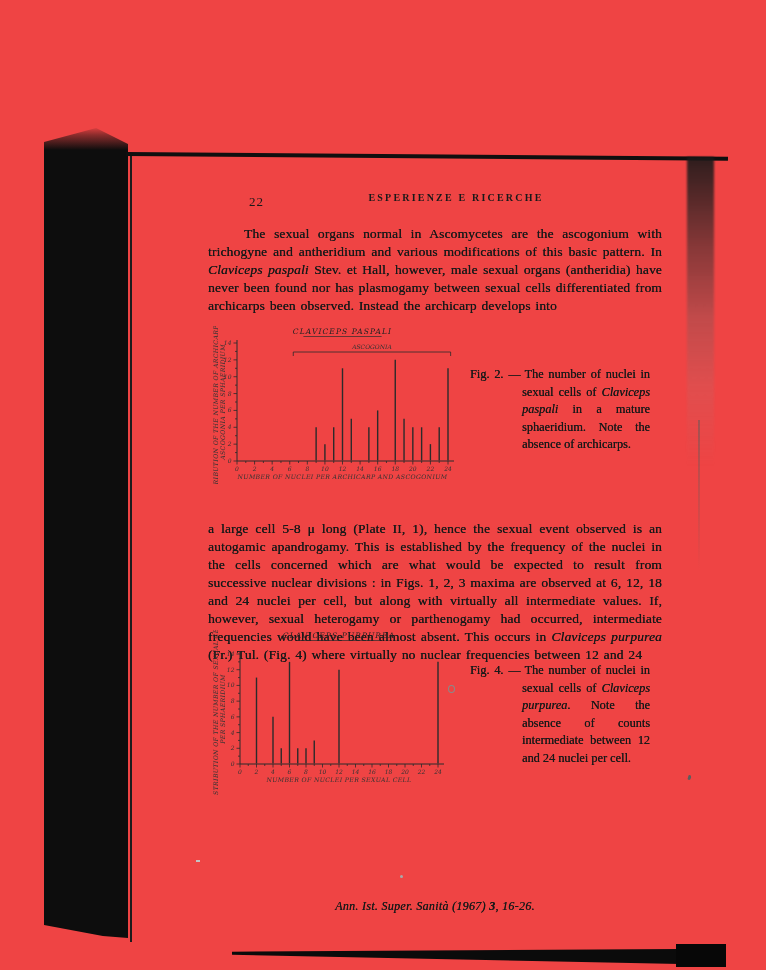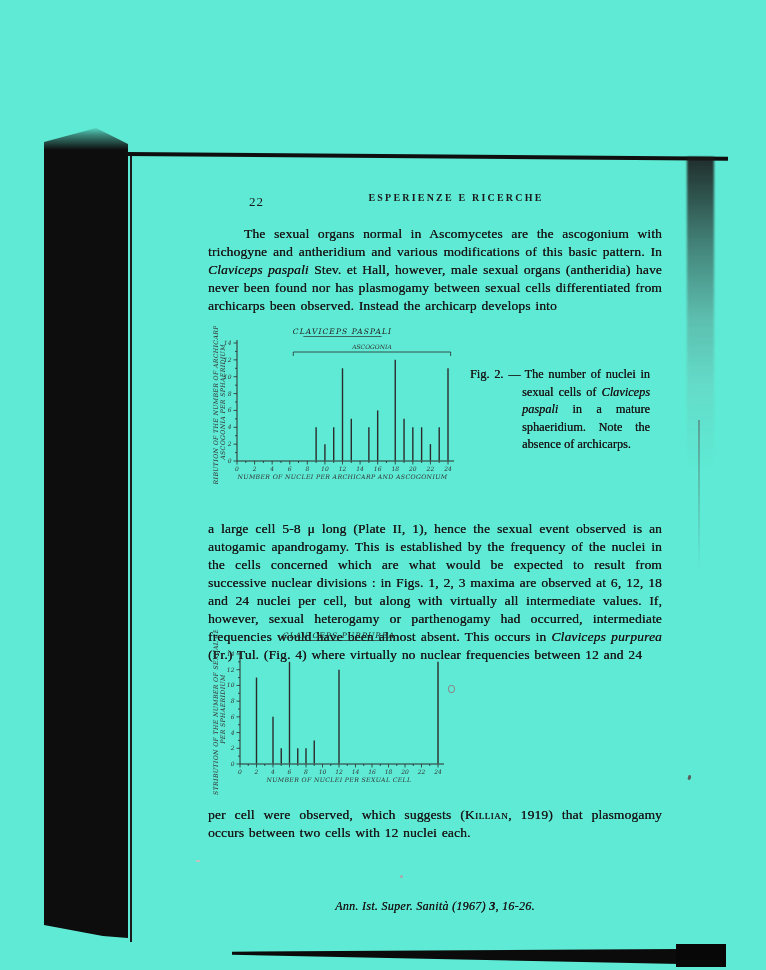--- a/index.html
+++ b/index.html
@@ -1,16 +1,16 @@
 <!DOCTYPE html>
 <html><head>
 <meta charset="utf-8">
 <style>
   html,body{margin:0;padding:0;width:766px;height:970px;overflow:hidden;background:#ffffff;}
-  .canvas{position:relative;width:766px;height:970px;background:#5eead4;font-family:"Liberation Serif",serif;color:#191919;}
+  .canvas{position:relative;width:766px;height:970px;background:#ef4444;font-family:"Liberation Serif",serif;color:#191919;}
 
   
   .left-binding-bar{position:absolute;left:44px;top:126px;width:84px;height:812px;
     background:linear-gradient(180deg,rgba(15,15,15,0) 0px,rgba(15,15,15,.45) 9px,#0d0d0d 24px);
     clip-path:polygon(0 16px,62% 2px,100% 18px,100% 100%,70% calc(100% - 2px),0 calc(100% - 13px));}
   .page-fold-line{position:absolute;left:130px;top:156px;width:2px;height:786px;background:#1c1c1c;}
   .page-top-edge{position:absolute;left:126px;top:152px;width:602px;height:3.5px;background:#0f0f0f;
     transform:rotate(0.45deg);transform-origin:left center;}
   .right-edge-smudge{position:absolute;left:687px;top:157px;width:27px;height:310px;
     background:linear-gradient(180deg,rgba(25,25,25,.9) 0%,rgba(45,45,45,.55) 28%,rgba(90,90,90,.3) 52%,rgba(140,140,140,.14) 74%,rgba(160,160,160,0) 100%);
@@ -249,20 +249,20 @@
       <line x1="94" y1="133.5" x2="94" y2="118.28571428571429" stroke="#2b2b2b" stroke-width="1.4"></line>
       <line x1="102.25" y1="133.5" x2="102.25" y2="110.42857142857143" stroke="#2b2b2b" stroke-width="1.4"></line>
       <line x1="127" y1="133.5" x2="127" y2="39.71428571428571" stroke="#2b2b2b" stroke-width="1.4"></line>
       <line x1="226" y1="133.5" x2="226" y2="31.85714285714286" stroke="#2b2b2b" stroke-width="1.4"></line>
       <text x="127" y="8" class="ctitle">CLAVICEPS PURPUREA</text>
       <line x1="85.6" y1="10.5" x2="168.4" y2="10.5" stroke="#2b2b2b" stroke-width="0.7"></line>
       <text x="127" y="152" class="alabel">NUMBER OF NUCLEI PER SEXUAL CELL</text>
       <text x="6" y="79" class="alabel" transform="rotate(-90 6 79)">DISTRIBUTION OF THE NUMBER OF SEXUAL CELLS</text>
       <text x="13" y="79" class="alabel" transform="rotate(-90 13 79)">PER SPHAERIDIUM</text>
     </svg>
+  <p class="caption" id="cap4"><span class="cap-label">Fig. 4. —</span><span><span>The number of nuclei in sexual cells of </span><span class="seg-i">Claviceps purpurea</span><span>. Note the absence of counts intermediate between 12 and 24 nuclei per cell.</span></span></p>
 
   <div class="bottom-text">
-    <p class="body-text"><span>per cell were observed, which suggests (</span><span class="seg-sc">Killian</span><span>, 1919) that plasmogamy occurs between two cells with 12 nuclei each.</span></p>
   </div>
 
   <div class="journal-citation"><span class="seg-i">Ann. Ist. Super. Sanità</span><span> (1967) </span><span class="seg-b">3</span><span>, 16-26.</span></div>
 
 </div>
 
 </body></html>

